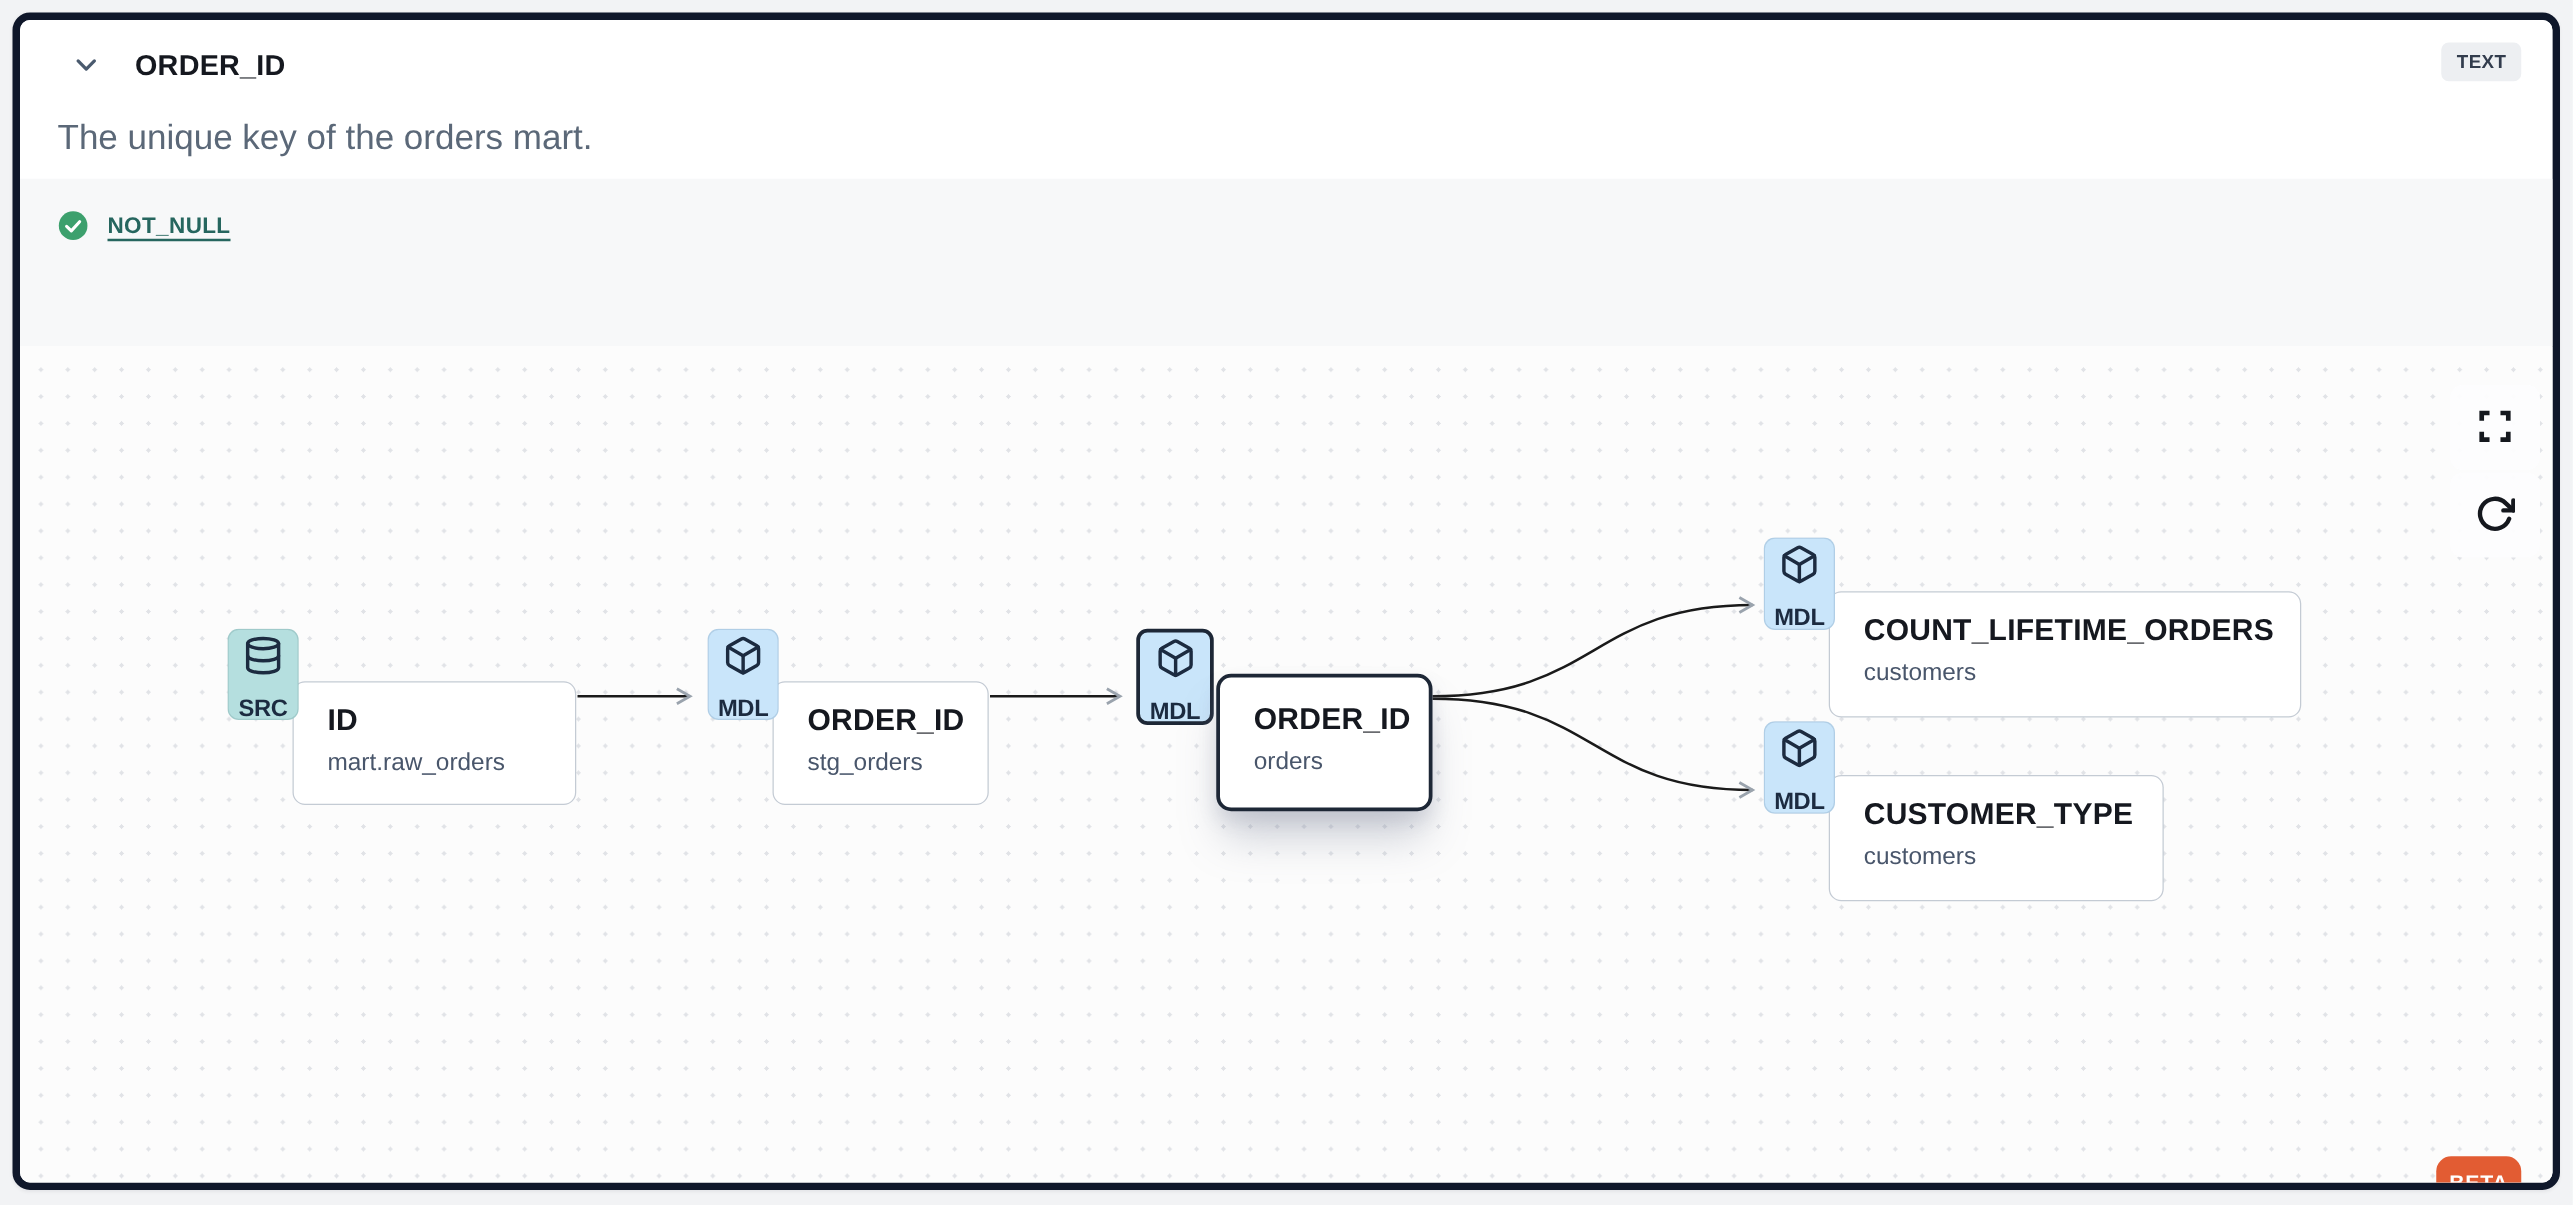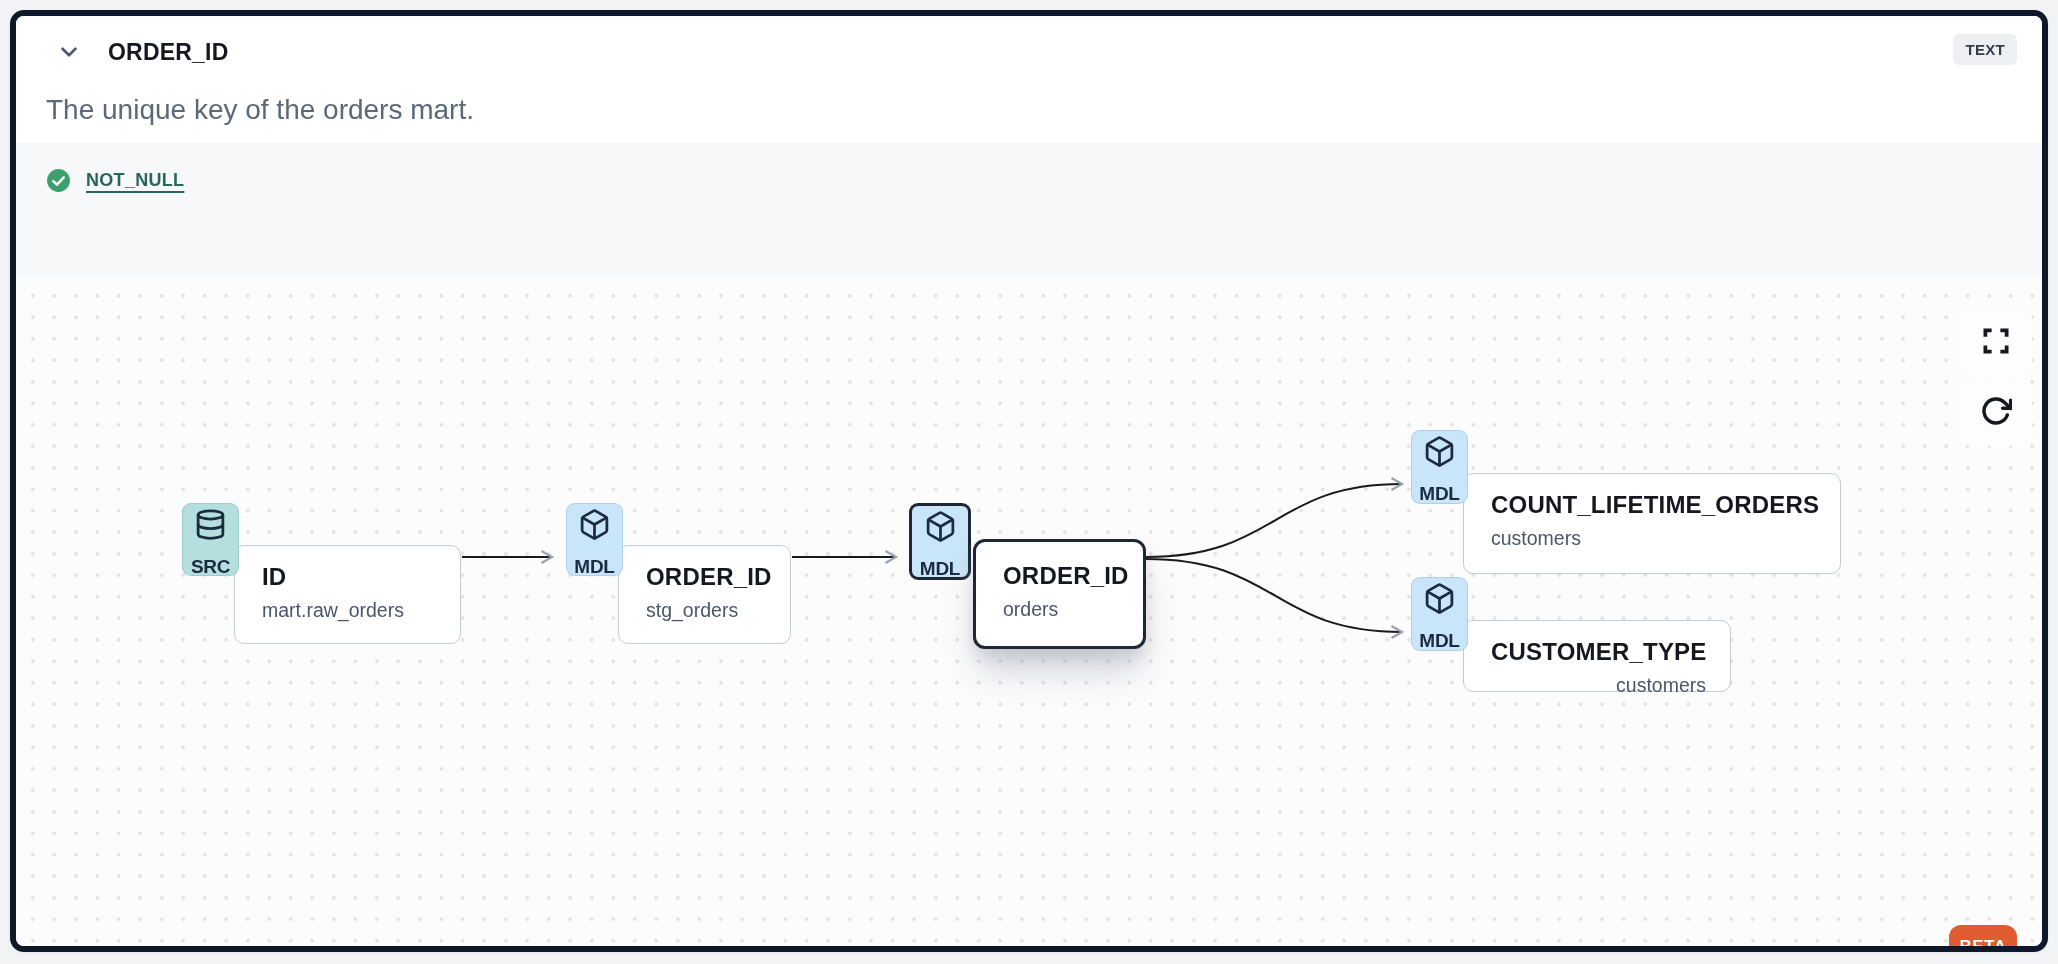--- a/index.html
+++ b/index.html
@@ -205,21 +205,21 @@
         <div class="chip mdl-chip" style="left:1395px;top:300px;width:57px;height:74px;">
           <span>
             <svg width="33" height="33" viewBox="0 0 24 24" fill="none" stroke="#1c2b40" stroke-width="2" stroke-linecap="round" stroke-linejoin="round">
                 <path d="M21 16V8a2 2 0 0 0-1-1.73l-7-4a2 2 0 0 0-2 0l-7 4A2 2 0 0 0 3 8v8a2 2 0 0 0 1 1.73l7 4a2 2 0 0 0 2 0l7-4A2 2 0 0 0 21 16z"></path>
                 <polyline points="3.27 6.96 12 12.01 20.73 6.96"></polyline>
                 <line x1="12" y1="22.08" x2="12" y2="12"></line>
               </svg>
           </span>
           <span class="chip-label">MDL</span>
         </div>
-        <div class="nbody" style="left:1447px;top:303px;width:268px;height:72px;text-align:right;">
+        <div class="nbody" style="left:1447px;top:303px;width:268px;height:101px;">
           <div class="ntitle">CUSTOMER_TYPE</div>
           <div class="nsub">customers</div>
         </div>
       </div>
 
       <button class="ctl-btn" style="left:1944px;top:31px;">
         <span>
           <svg width="30" height="30" viewBox="0 0 24 24" fill="none" stroke="#15181e" stroke-width="3" stroke-linecap="butt" stroke-linejoin="miter">
               <polyline points="3.5 8.5 3.5 3.5 8.5 3.5"></polyline>
               <polyline points="15.5 3.5 20.5 3.5 20.5 8.5"></polyline>

